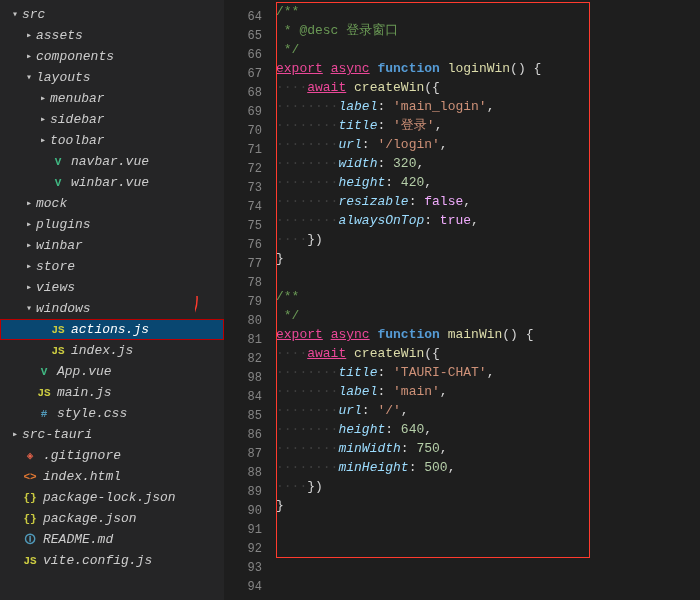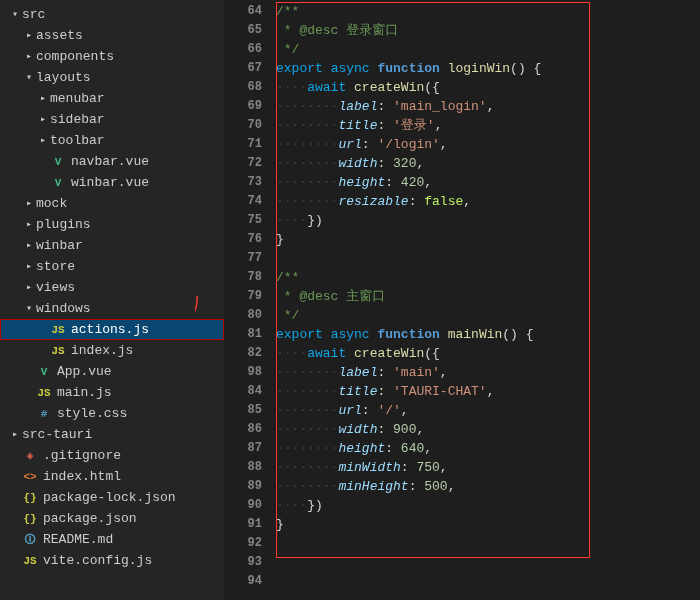--- a/index.html
+++ b/index.html
@@ -60,21 +60,21 @@
   line-height:16px;
   border-radius:2px;
 }
 .ic-vue { color:#41b883; }
 .ic-js  { color:#cbcb41; }
 .ic-css { color:#519aba; }
 .ic-git { color:#e8634a; }
 .ic-html{ color:#e37933; }
 .ic-json{ color:#cbcb41; }
 .ic-md  { color:#519aba; }
-.label { color:#ccc; }
+.label { color:#ccc;font-style:italic; }
 .tree-item.selected .label{color:#fff;}
 .arrow-anno {
   position:absolute;
   left:195px;
   top:294px;
   pointer-events:none;
 }
 .arrow-anno svg path{stroke:#ff3b2e;stroke-width:1.5;fill:none;}
 .arrow-anno svg polygon{fill:#ff3b2e;}
 
@@ -82,22 +82,21 @@
 .editor {
   flex:1;
   display:flex;
   background:#1e1e1e;
   position:relative;
 }
 .gutter {
   width:52px;
   text-align:right;
   color:#858585;
-  padding-top:2px;
-  font-weight:bold;
+  padding-top:8px;
 }
 .gutter div {
   height:19px;
   line-height:19px;
   padding-right:14px;
   font-size:12px;
 }
 .code {
   flex:1;
   padding-top:2px;
@@ -110,28 +109,28 @@
   font-size:13px;
 }
 .red-box {
   position:absolute;
   left:0px; top:2px;
   width:314px; height:556px;
   border:1px solid #ff3b2e;
   pointer-events:none;
 }
 .t-comment { color:#6a9955; }
-.t-keyword { color:#0ea5e9; }
+.t-keyword { color:#ec4899;text-decoration:underline; }
 .t-storage { color:#569cd6;font-weight:bold; }
 .t-func    { color:#dcdcaa; }
 .t-paren   { color:#d4d4d4; }
 .t-call    { color:#dcdcaa; }
 .t-str     { color:#ce9178; }
 .t-num     { color:#b5cea8; }
-.t-bool    { color:#bef264; }
+.t-bool    { color:#f0abfc; }
 .t-prop    { color:#9cdcfe;font-style:italic; }
 .t-op      { color:#d4d4d4; }
 .ws-dots { color:#3e3e3e; }
 </style>
 </head>
 <body>
 
 <div class="sidebar" id="sidebar">
     <div class="tree-item" style="padding-left: 8px;">
       <span class="chev">▾</span>
@@ -303,32 +302,31 @@
       <div class="line"><span class="t-comment"> * @desc 登录窗口</span></div>
       <div class="line"><span class="t-comment"> */</span></div>
       <div class="line"><span class="t-keyword">export</span><span> </span><span class="t-keyword">async</span><span> </span><span class="t-storage">function</span><span> </span><span class="t-func">loginWin</span><span class="t-paren">() {</span></div>
       <div class="line"><span class="ws-dots">····</span><span class="t-keyword">await</span><span> </span><span class="t-call">createWin</span><span class="t-paren">({</span></div>
       <div class="line"><span class="ws-dots">········</span><span class="t-prop">label</span><span class="t-op">: </span><span class="t-str">'main_login'</span><span class="t-op">,</span></div>
       <div class="line"><span class="ws-dots">········</span><span class="t-prop">title</span><span class="t-op">: </span><span class="t-str">'登录'</span><span class="t-op">,</span></div>
       <div class="line"><span class="ws-dots">········</span><span class="t-prop">url</span><span class="t-op">: </span><span class="t-str">'/login'</span><span class="t-op">,</span></div>
       <div class="line"><span class="ws-dots">········</span><span class="t-prop">width</span><span class="t-op">: </span><span class="t-num">320</span><span class="t-op">,</span></div>
       <div class="line"><span class="ws-dots">········</span><span class="t-prop">height</span><span class="t-op">: </span><span class="t-num">420</span><span class="t-op">,</span></div>
       <div class="line"><span class="ws-dots">········</span><span class="t-prop">resizable</span><span class="t-op">: </span><span class="t-bool">false</span><span class="t-op">,</span></div>
+      <div class="line"><span class="ws-dots">········</span><span class="t-prop">alwaysOnTop</span><span class="t-op">: </span><span class="t-bool">true</span><span class="t-op">,</span></div>
       <div class="line"><span class="ws-dots">····</span><span class="t-paren">})</span></div>
       <div class="line"><span class="t-paren">}</span></div>
       <div class="line"></div>
       <div class="line"><span class="t-comment">/**</span></div>
-      <div class="line"><span class="t-comment"> * @desc 主窗口</span></div>
       <div class="line"><span class="t-comment"> */</span></div>
       <div class="line"><span class="t-keyword">export</span><span> </span><span class="t-keyword">async</span><span> </span><span class="t-storage">function</span><span> </span><span class="t-func">mainWin</span><span class="t-paren">() {</span></div>
       <div class="line"><span class="ws-dots">····</span><span class="t-keyword">await</span><span> </span><span class="t-call">createWin</span><span class="t-paren">({</span></div>
+      <div class="line"><span class="ws-dots">········</span><span class="t-prop">title</span><span class="t-op">: </span><span class="t-str">'TAURI-CHAT'</span><span class="t-op">,</span></div>
       <div class="line"><span class="ws-dots">········</span><span class="t-prop">label</span><span class="t-op">: </span><span class="t-str">'main'</span><span class="t-op">,</span></div>
-      <div class="line"><span class="ws-dots">········</span><span class="t-prop">title</span><span class="t-op">: </span><span class="t-str">'TAURI-CHAT'</span><span class="t-op">,</span></div>
       <div class="line"><span class="ws-dots">········</span><span class="t-prop">url</span><span class="t-op">: </span><span class="t-str">'/'</span><span class="t-op">,</span></div>
-      <div class="line"><span class="ws-dots">········</span><span class="t-prop">width</span><span class="t-op">: </span><span class="t-num">900</span><span class="t-op">,</span></div>
       <div class="line"><span class="ws-dots">········</span><span class="t-prop">height</span><span class="t-op">: </span><span class="t-num">640</span><span class="t-op">,</span></div>
       <div class="line"><span class="ws-dots">········</span><span class="t-prop">minWidth</span><span class="t-op">: </span><span class="t-num">750</span><span class="t-op">,</span></div>
       <div class="line"><span class="ws-dots">········</span><span class="t-prop">minHeight</span><span class="t-op">: </span><span class="t-num">500</span><span class="t-op">,</span></div>
       <div class="line"><span class="ws-dots">····</span><span class="t-paren">})</span></div>
       <div class="line"><span class="t-paren">}</span></div>
       <div class="line"></div>
       <div class="line"></div>
     </div>
 </div>
 

